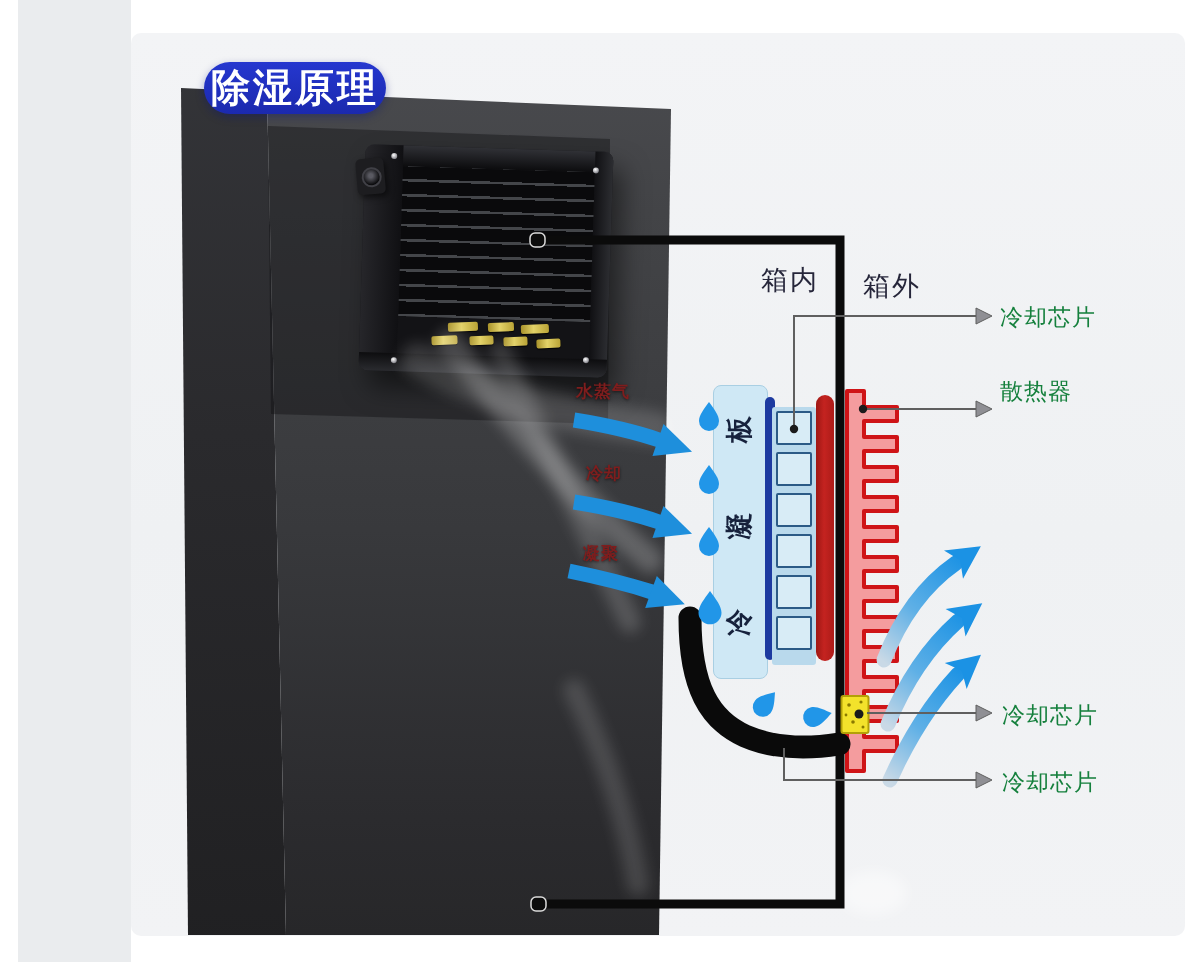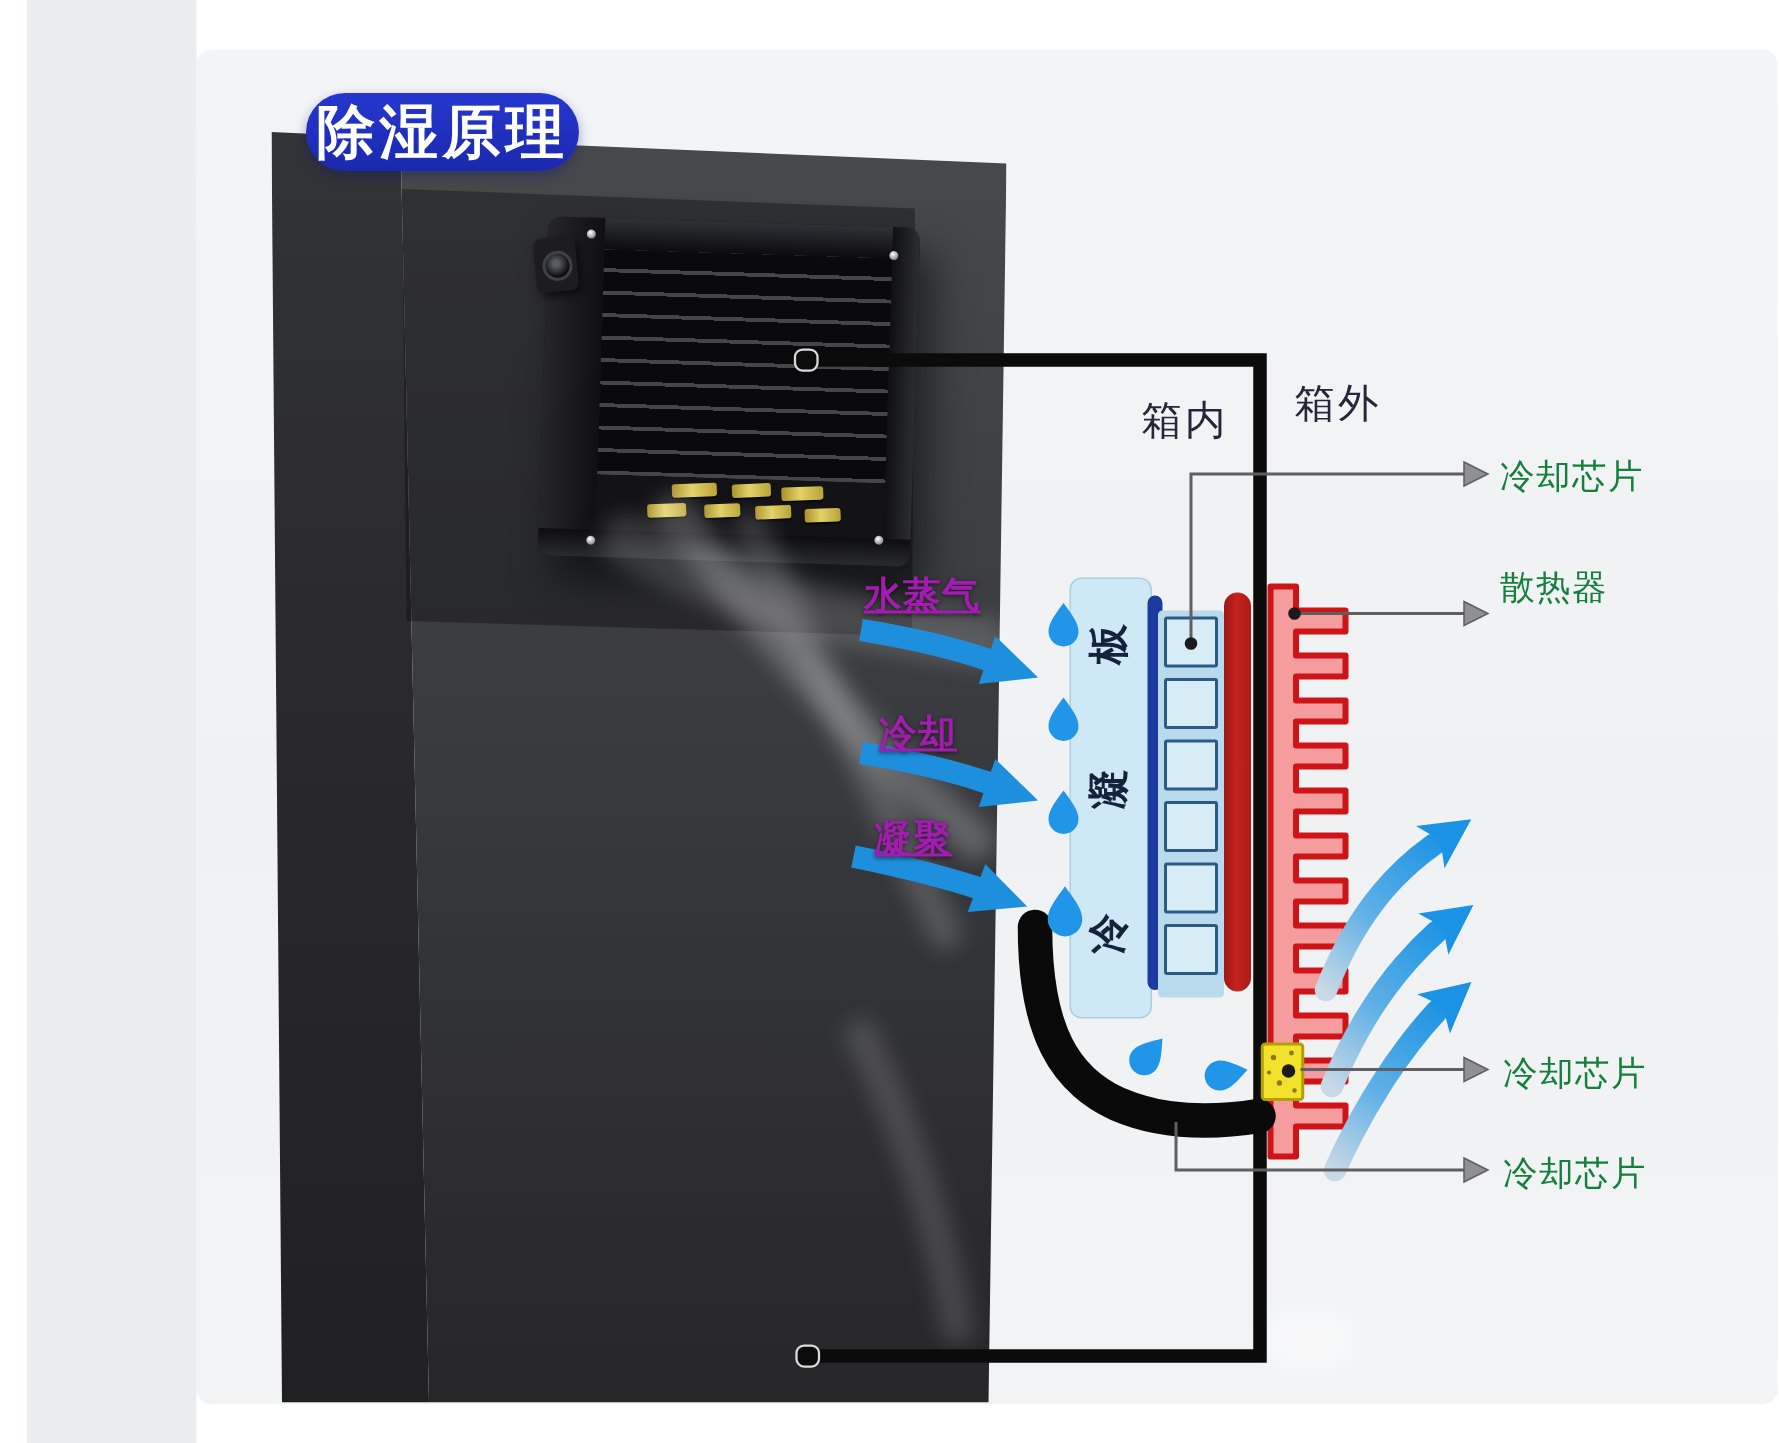--- a/index.html
+++ b/index.html
@@ -74,22 +74,22 @@
   .navy-strip{position:absolute;left:747px;top:397px;width:10px;height:263px;border-radius:5px;
     background:var(--navy,#1d3aa0);}
   .chip-backing{position:absolute;left:754px;top:407px;width:44px;height:258px;border-radius:3px;
     background:#b9d9ec;}
   .cell{position:absolute;left:758px;width:36px;height:34px;border-radius:2px;
     background:#d8ecf6;border:2px solid #2b5a86;box-sizing:border-box;}
   .red-bar{position:absolute;left:798px;top:395px;width:18px;height:266px;border-radius:9px;
     background:linear-gradient(90deg,#9e1714,var(--red_bar,#c42320) 45%,#ad1b18);}
   
   .zone-label{position:absolute;color:#26263a;font-size:27px;font-weight:500;letter-spacing:2px;}
-  .flow-label{position:absolute;color:#a21caf;font-size:25px;font-weight:bold;letter-spacing:1px;
-    text-shadow:0 1px 3px rgba(0,0,0,.55);text-decoration:underline;}
+  .flow-label{position:absolute;color:#7f1d1d;font-size:17px;font-weight:bold;letter-spacing:1px;
+    text-shadow:0 1px 3px rgba(0,0,0,.55);}
   .part-label{position:absolute;color:#15803d;font-size:23px;font-weight:500;letter-spacing:1px;}
   svg.overlay{position:absolute;left:0;top:0;pointer-events:none;}
 </style>
 </head>
 <body>
 
 <div id="stage">
 
   <div class="left-gutter"></div>
   <div class="photo-panel"></div>
@@ -238,24 +238,24 @@
     </g>
     <g fill="#8f8f94" stroke="#5f5f5f" stroke-width="1">
       <polygon points="958,308 974,316 958,324"></polygon>
       <polygon points="958,401 974,409 958,417"></polygon>
       <polygon points="958,705 974,713 958,721"></polygon>
       <polygon points="958,772 974,780 958,788"></polygon>
     </g>
   </svg>
 
   <div class="zone-label" style="left:743px;top:262px">箱内</div>
-  <div class="zone-label" style="left:845px;top:251px">箱外</div>
+  <div class="zone-label" style="left:845px;top:268px">箱外</div>
 
   <div class="flow-label" style="left:558px;top:380px">水蒸气</div>
-  <div class="flow-label" style="left:568px;top:472px">冷却</div>
+  <div class="flow-label" style="left:568px;top:462px">冷却</div>
   <div class="flow-label" style="left:565px;top:542px">凝聚</div>
 
   <div class="part-label" style="left:982px;top:302px">冷却芯片</div>
   <div class="part-label" style="left:982px;top:376px">散热器</div>
   <div class="part-label" style="left:984px;top:700px">冷却芯片</div>
   <div class="part-label" style="left:984px;top:767px">冷却芯片</div>
 
 </div>
 
 </body></html>

